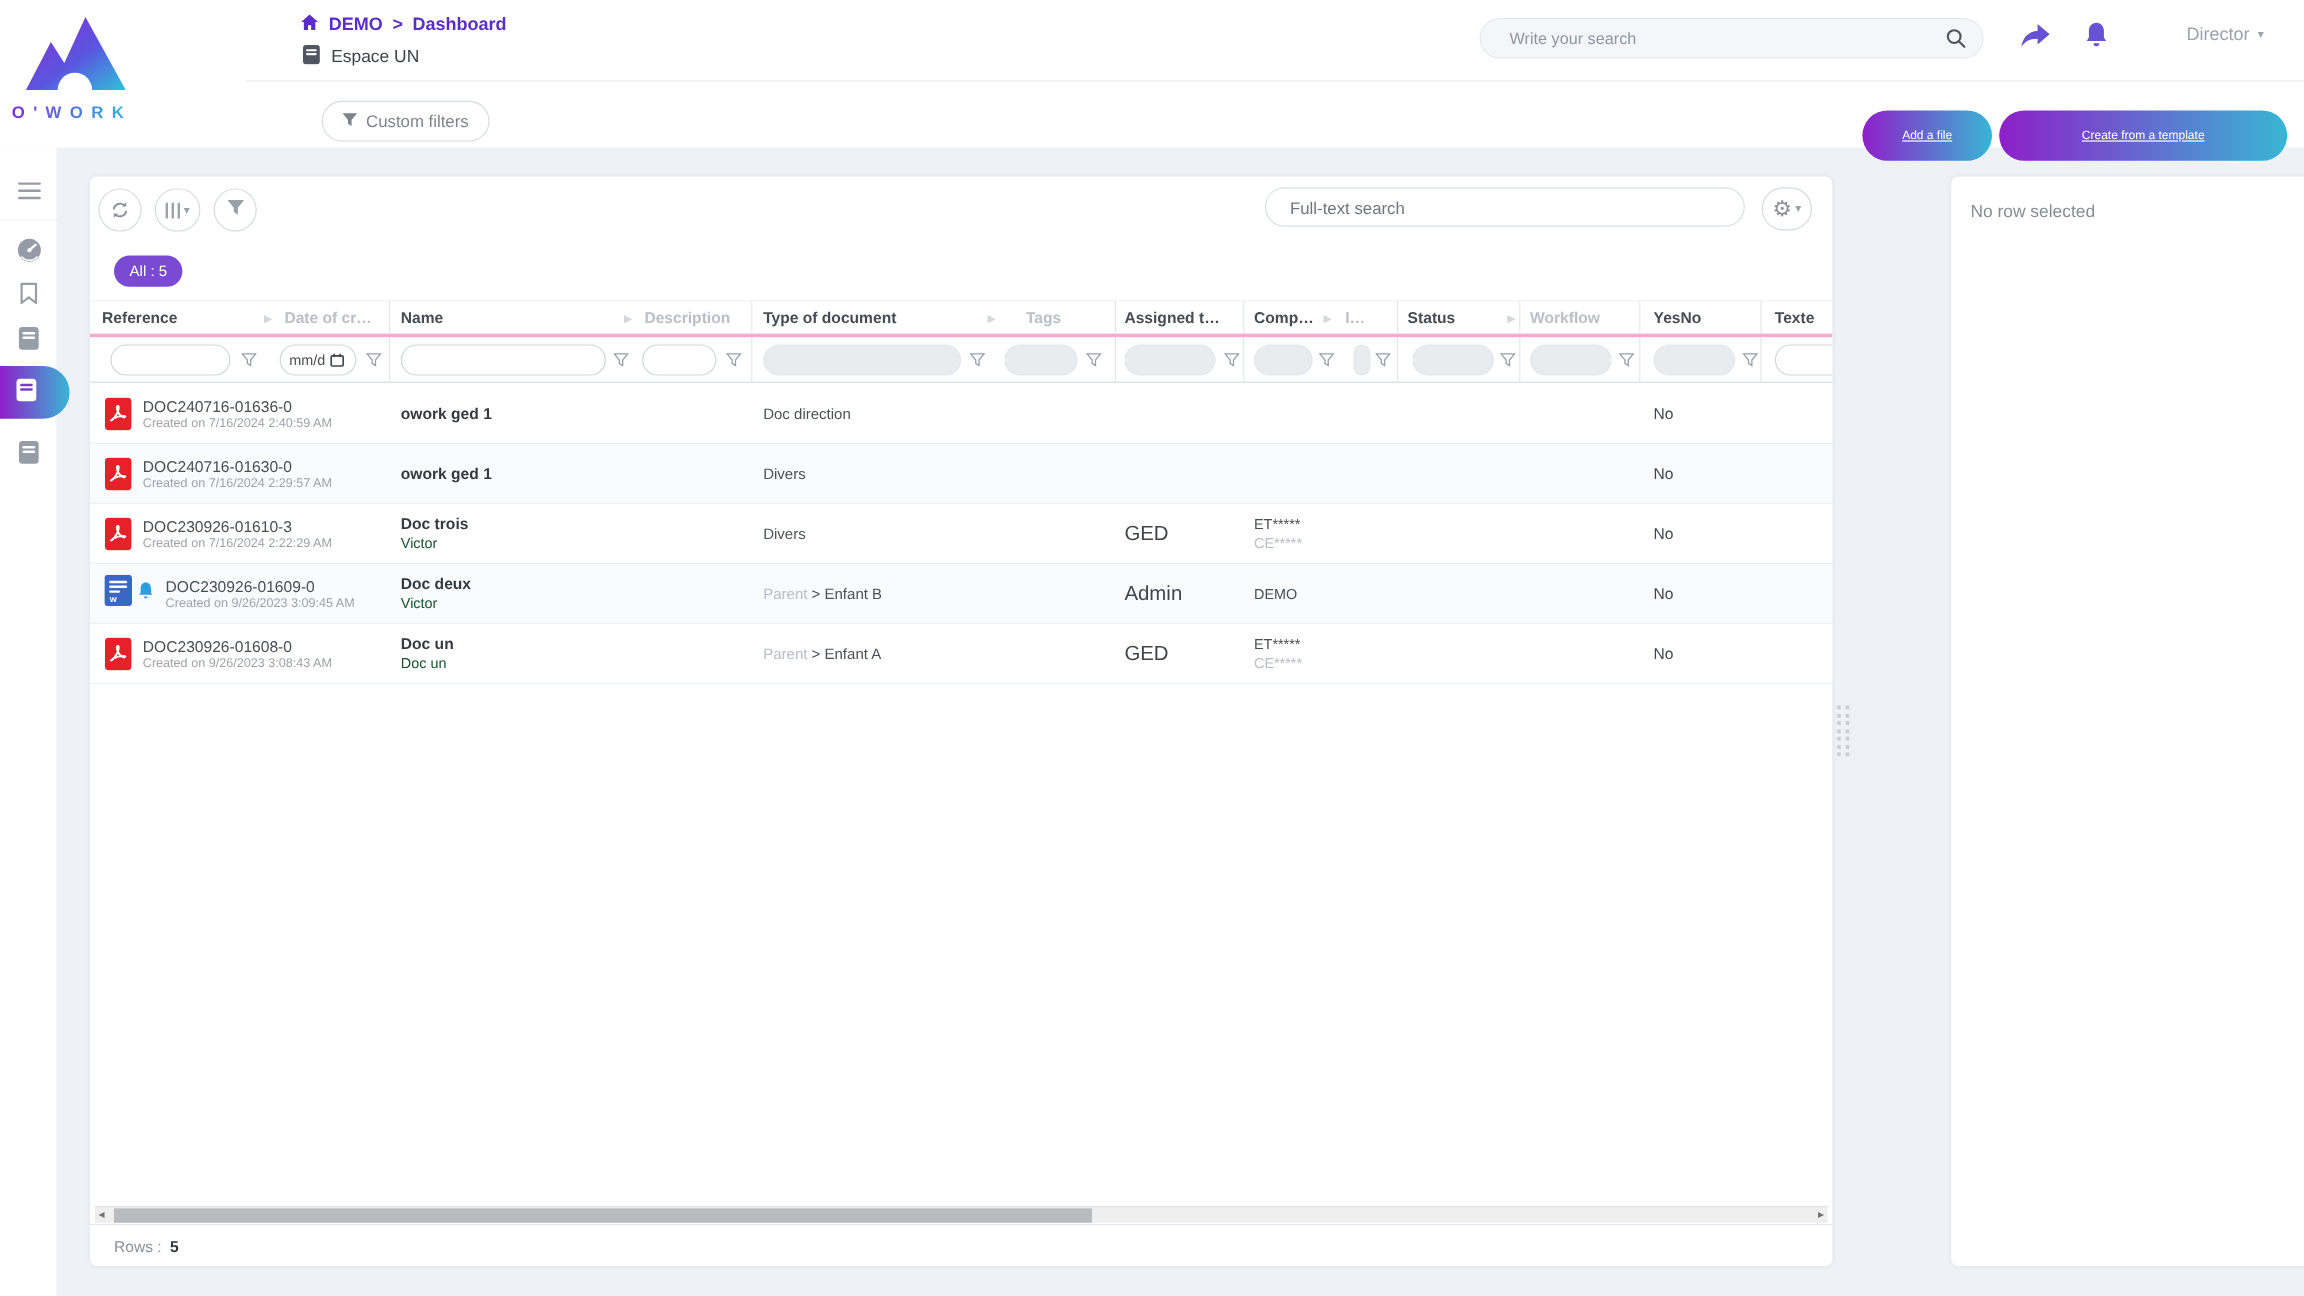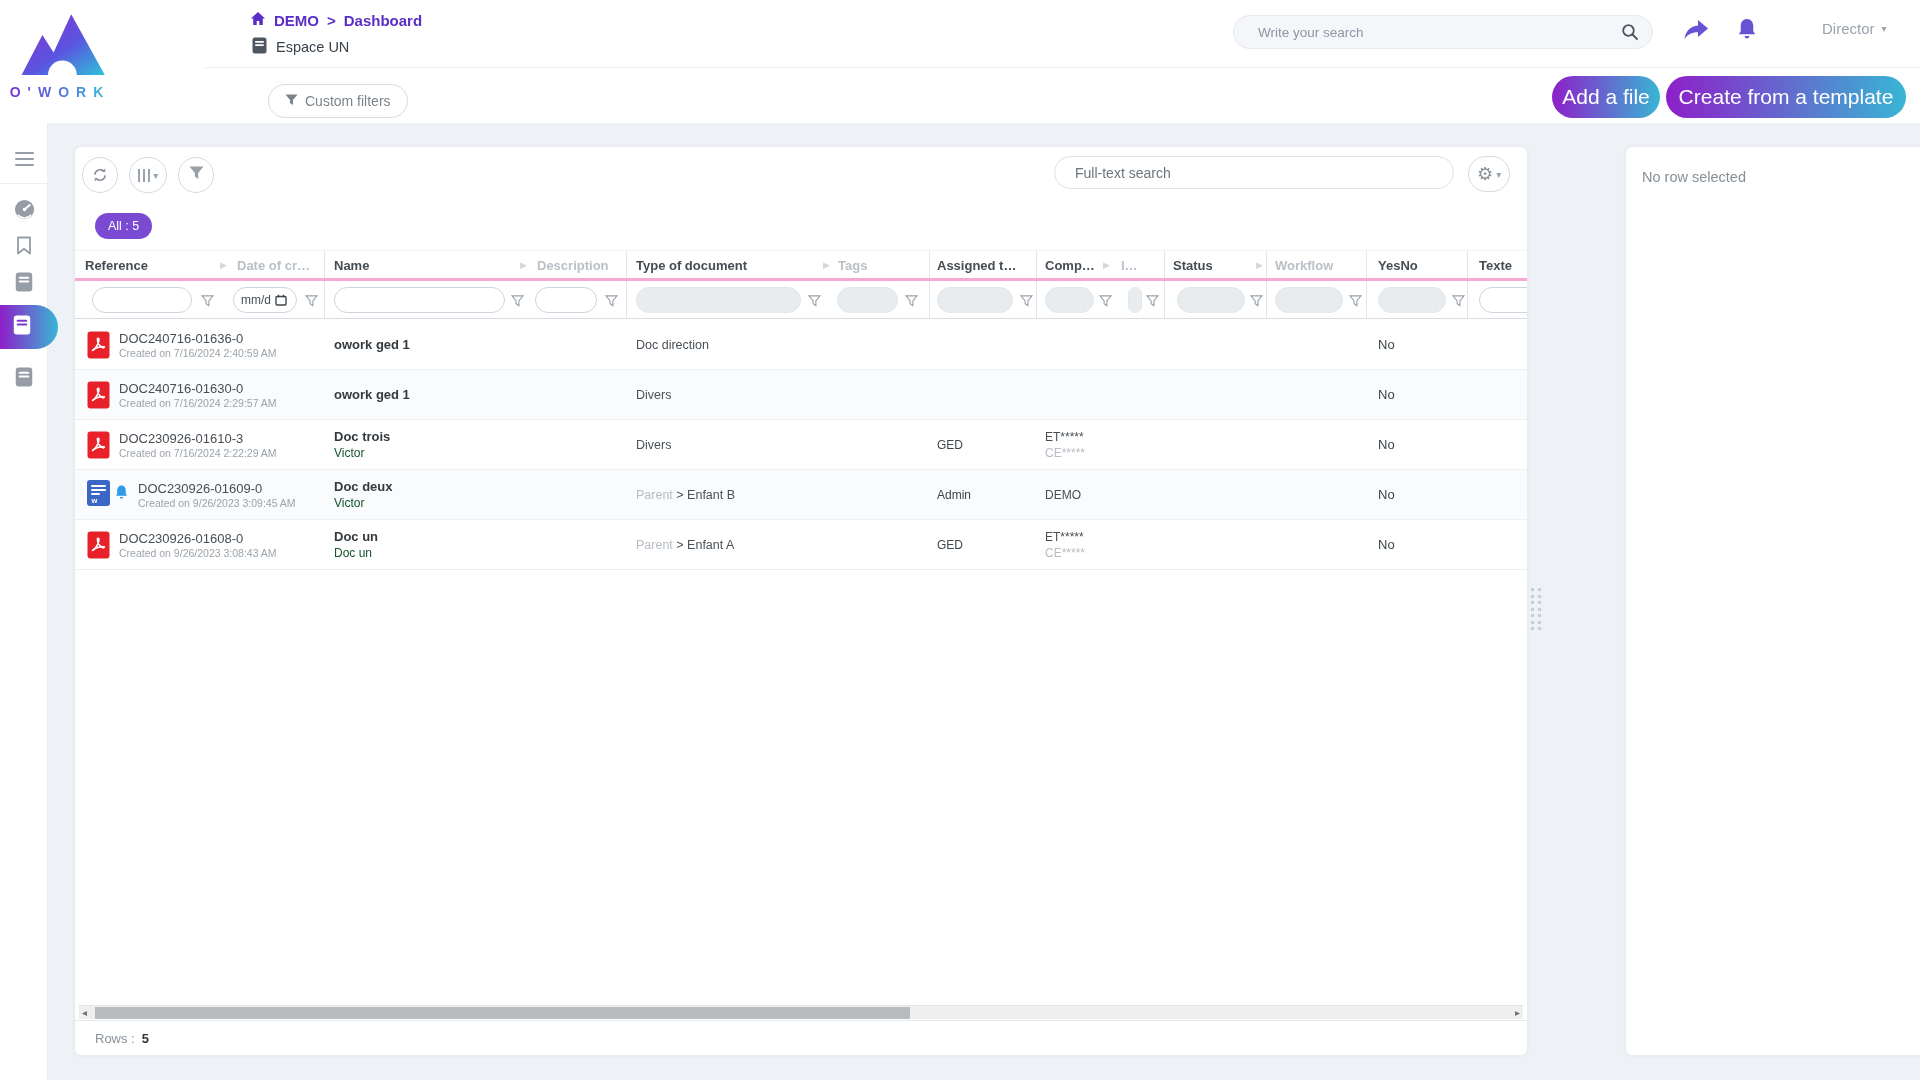--- a/index.html
+++ b/index.html
@@ -25,23 +25,23 @@
   .global-search input::placeholder { color:#8d97a2; }
   .global-search .mag { position:absolute; right:14px; top:8px; cursor:pointer; }
   .share-btn { position:absolute; left:1683px; top:19px; cursor:pointer; }
   .bell-btn { position:absolute; left:1736px; top:17px; cursor:pointer; }
   .user-menu { position:absolute; left:1822px; top:20px; display:flex; align-items:center; gap:7px;
     color:#9aa3ad; font-size:15px; cursor:pointer; }
   .caret { font-size:10px; color:#9aa3ad; }
   .custom-filters { position:absolute; left:268px; top:84px; height:34px; border:1px solid #d8dce0;
     border-radius:17px; background:#fff; display:flex; align-items:center; gap:7px; padding:0 16px;
     color:#7c848c; font-size:14px; cursor:pointer; }
-  .grad-btn { position:absolute; top:76px; height:42px; border:none; border-radius:21px; color:#fff;
-    font-size:21px; font-family:"Liberation Sans",sans-serif; cursor:pointer;
-    background:linear-gradient(90deg,#8e1fc9,#38b6d4); display:flex; align-items:center; justify-content:center; }
+  .grad-btn { position:absolute; top:92px; height:42px; border:none; border-radius:21px; color:#fff;
+    font-size:10px; font-family:"Liberation Sans",sans-serif; cursor:pointer;
+    background:linear-gradient(90deg,#8e1fc9,#38b6d4); display:flex; align-items:center; justify-content:center;text-decoration:underline; }
   .btn-addfile { left:1552px; width:108px; }
   .btn-create { left:1666px; width:240px; }
   
   .sidebar { position:absolute; top:123px; left:0; width:48px; bottom:0; background:#fff;
     border-right:1px solid #eceef1; z-index:2; }
   .side-item { width:48px; height:36px; display:flex; align-items:center; justify-content:center; cursor:pointer; }
   .burger { position:absolute; top:18px; left:0; }
   .burger span { display:block; width:19px; height:2.6px; background:#959da6; border-radius:2px; margin:3.4px auto; }
   .side-divider { position:absolute; top:60px; left:0; width:48px; height:1px; background:#eceef1; }
   .si-2 { position:absolute; top:70px; } .si-3 { position:absolute; top:106px; }
@@ -89,21 +89,21 @@
   .trow.alt { background:#fafbfd; }
   .trow .col { border-right:none; display:flex; align-items:center; }
   .cell-ref { padding-left:12px; gap:9px; }
   .ref-main { font-size:13px; color:#474e54; }
   .ref-sub { font-size:10.5px; color:#9ba3ab; margin-top:1px; }
   .cell-name { padding-left:9px; }
   .name-main { font-size:13px; font-weight:bold; color:#33393f; }
   .name-sub { font-size:12px; color:#14532d; margin-top:2px; }
   .cell-type { padding-left:9px; font-size:12.5px; color:#4a5157; }
   .type-prefix { color:#b6bdc4; }
-  .cell-asg { padding-left:7px; font-size:12px; color:#3f464c; }
+  .cell-asg { padding-left:7px; font-size:17px; color:#3f464c; }
   .cell-comp { padding-left:8px; }
   .comp-1 { font-size:12px; color:#474e54; }
   .comp-2 { font-size:12px; color:#b6bdc4; margin-top:2px; }
   .cell-yn { padding-left:11px; font-size:13px; color:#3f464c; }
   .doc-icons { display:flex; align-items:center; gap:4px; flex:none; }
   
   .hscroll { position:absolute; top:858px; left:4px; right:4px; height:14px; background:#efefef;
     border-top:1px solid #e4e4e4; }
   .hthumb { position:absolute; left:16px; top:1px; width:815px; height:12px; background:#b9bcbe; cursor:grab; }
   .harrow { position:absolute; top:0; font-size:10px; color:#6c757d; line-height:14px; cursor:pointer; }
@@ -306,21 +306,21 @@
       <span class="hlabel muted" style="left:162px">Date of cr…</span>
     </div>
     <div class="col w-name">
       <span class="hlabel" style="left:9px">Name</span>
       <span class="sort-arrow" style="left:195px">▶</span>
       <span class="hlabel muted" style="left:212px">Description</span>
     </div>
     <div class="col w-type">
       <span class="hlabel" style="left:9px">Type of document</span>
       <span class="sort-arrow" style="left:196px">▶</span>
-      <span class="hlabel muted" style="left:211px">Tags</span>
+      <span class="hlabel muted" style="left:228px">Tags</span>
     </div>
     <div class="col w-asg">
       <span class="hlabel" style="left:7px">Assigned t…</span>
     </div>
     <div class="col w-comp">
       <span class="hlabel" style="left:8px">Comp…</span>
       <span class="sort-arrow" style="left:66px">▶</span>
       <span class="hlabel muted" style="left:84px">I…</span>
     </div>
     <div class="col w-status">

